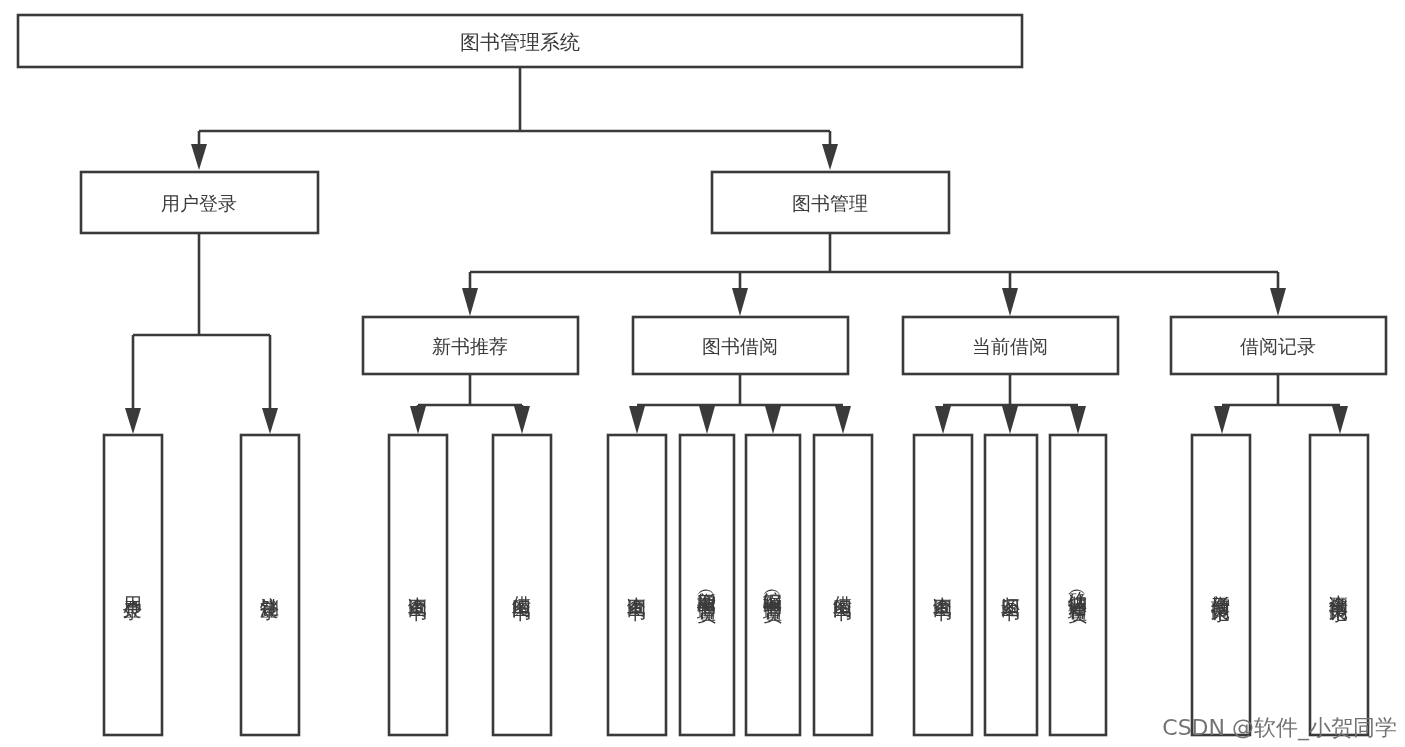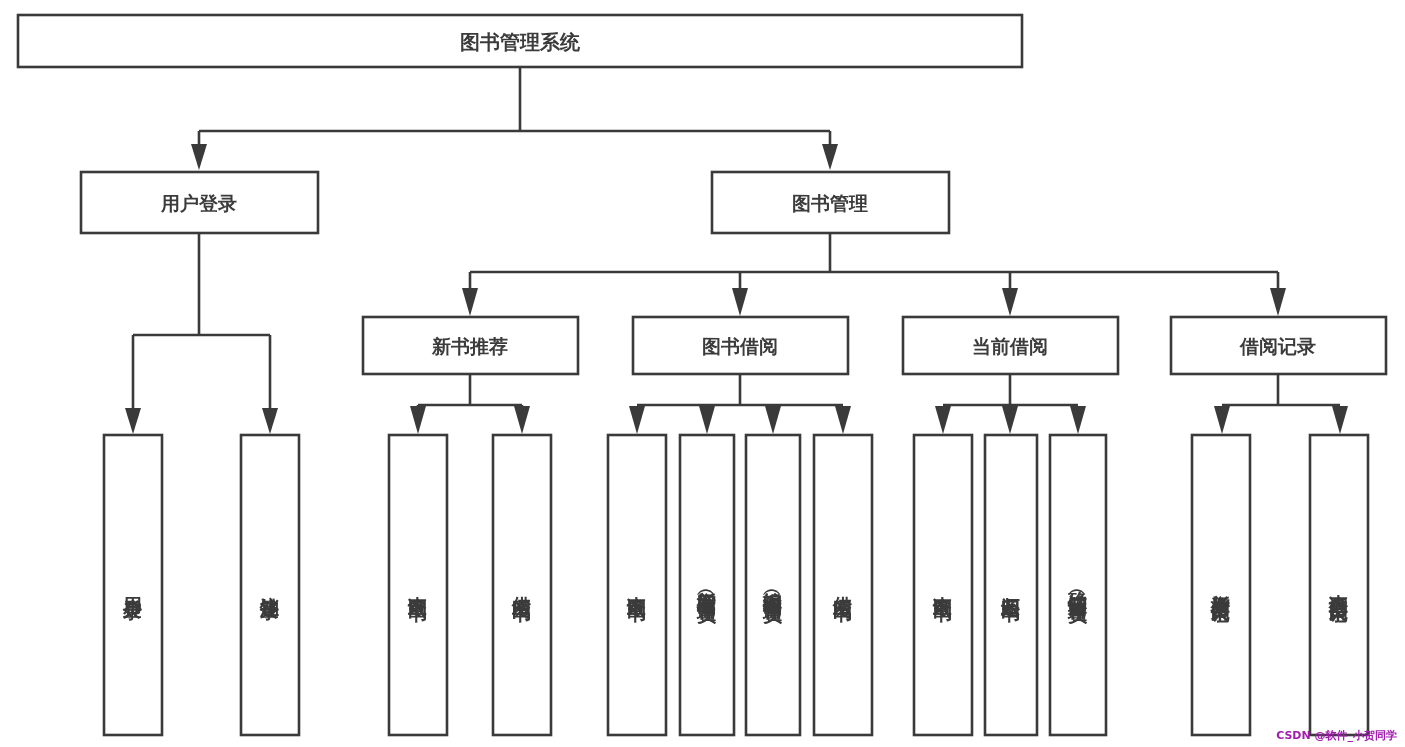--- a/index.html
+++ b/index.html
@@ -9,21 +9,20 @@
   }
   body {
     font-family: "DejaVu Sans", "Liberation Sans", sans-serif;
   }
   #diagram-root {
     position: relative;
     width: 1405px;
     height: 747px;
     background: #ffffff;
     overflow: hidden;
-    font-weight: bold;
   }
   svg.flow {
     position: absolute;
     left: 0;
     top: 0;
     width: 1405px;
     height: 747px;
   }
   .node-box {
     fill: #ffffff;
@@ -66,22 +65,22 @@
     letter-spacing: 2px;
     color: #3b3b3b;
     white-space: nowrap;
     text-align: center;
   }
   .watermark {
     position: absolute;
     right: 8px;
     bottom: 4px;
     font-family: "DejaVu Sans", "Liberation Sans", sans-serif;
-    font-size: 11px;
-    color: #a21caf;
+    font-size: 22px;
+    color: #737373;
     white-space: nowrap;
     pointer-events: none;
   }
 </style>
 </head>
 <body>
 
 <div id="diagram-root">
 
   <svg class="flow" viewBox="0 0 1405 747">

